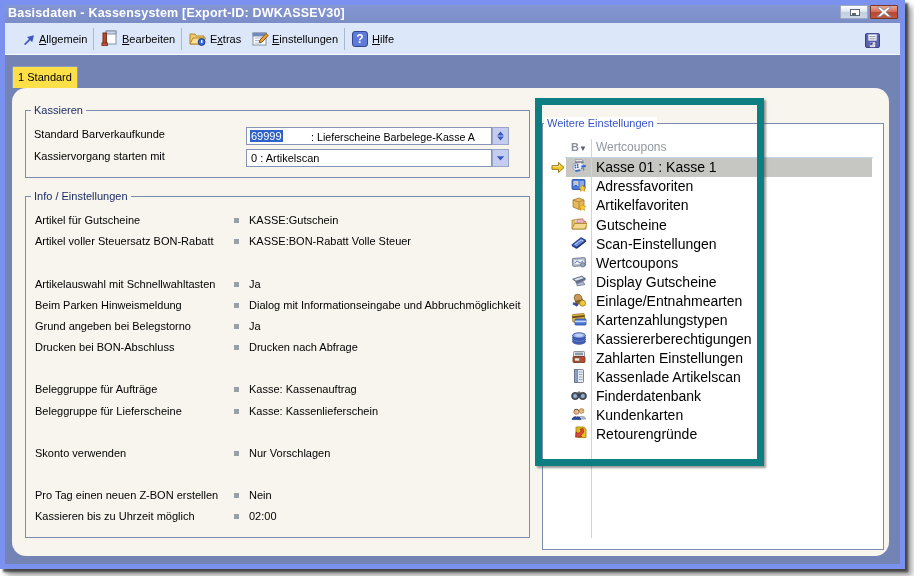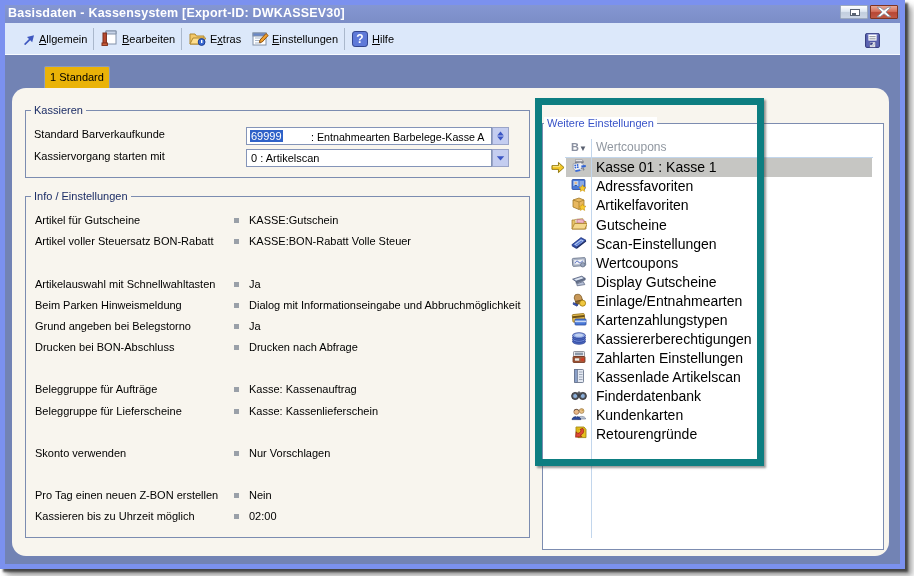--- a/index.html
+++ b/index.html
@@ -33,23 +33,23 @@
 }
 #menubar {
   position:absolute; left:0; top:18px; width:895px; height:32px;
   background:#dce8fa; border-bottom:1px solid #f8fbff;
   font-size:11px; color:#000;
 }
 .mi { position:absolute; top:10px; white-space:nowrap; }
 .msep { position:absolute; top:5px; width:1px; height:22px; background:#aab8cc; }
 #tab {
   position:absolute; left:7px; top:61px; width:66px; height:22px;
-  background:#eab308; border:1px solid #8b9ac0; border-bottom:none;
+  background:#fde047; border:1px solid #8b9ac0; border-bottom:none;
   border-top-left-radius:2px; border-top-right-radius:2px;
-  font-size:11px; color:#000; text-align:center; line-height:21px;margin-left:32px;
+  font-size:11px; color:#000; text-align:center; line-height:21px;
 }
 #content {
   position:absolute; left:7px; top:83px; width:877px; height:468px;
   background:#f8f5ee;
   border-radius:14px;
 }
 .group { position:absolute; border:1px solid #7c8cb0; }
 .glabel { position:absolute; top:-7px; left:5px; font-size:11px; padding:0 3px; white-space:nowrap; }
 .glabel-l { color:#1c2d66; background:#f8f5ee; }
 #g1 { left:13px; top:22px;  width:505px; height:68px; }
@@ -138,21 +138,21 @@
   </div>
   <div id="tab">1 Standard</div>
   <div id="content">
 
     <div class="group" id="g1">
         <span class="glabel glabel-l">Kassieren</span>
       <div class="flabel" style="left:8px;top:17px">Standard Barverkaufkunde</div>
       <div class="flabel" style="left:8px;top:39px">Kassiervorgang starten mit</div>
       <div class="inputbox" style="top:16px">
         <span style="position:absolute;left:3px;top:2px;background:#2f62c8;color:#fff;padding:0 1px">69999</span>
-        <span style="position:absolute;left:64px;top:3px;font-size:10.7px">: Entnahmearten Barbelege-Kasse A</span>
+        <span style="position:absolute;left:64px;top:3px;font-size:10.7px">: Lieferscheine Barbelege-Kasse A</span>
       </div>
       <div class="sbtn" style="top:16px">
         <svg width="15" height="16" viewBox="0 0 15 16" style="position:absolute;left:0;top:0">
           <path d="M7.5 3.4 L10.8 7.4 L4.2 7.4 Z" fill="#3a55c4"></path>
           <path d="M7.5 12.6 L10.8 8.6 L4.2 8.6 Z" fill="#3a55c4"></path>
         </svg>
       </div>
       <div class="inputbox" style="top:38px">
           <span style="position:absolute;left:4px;top:2px">0 : Artikelscan</span>
         </div>

